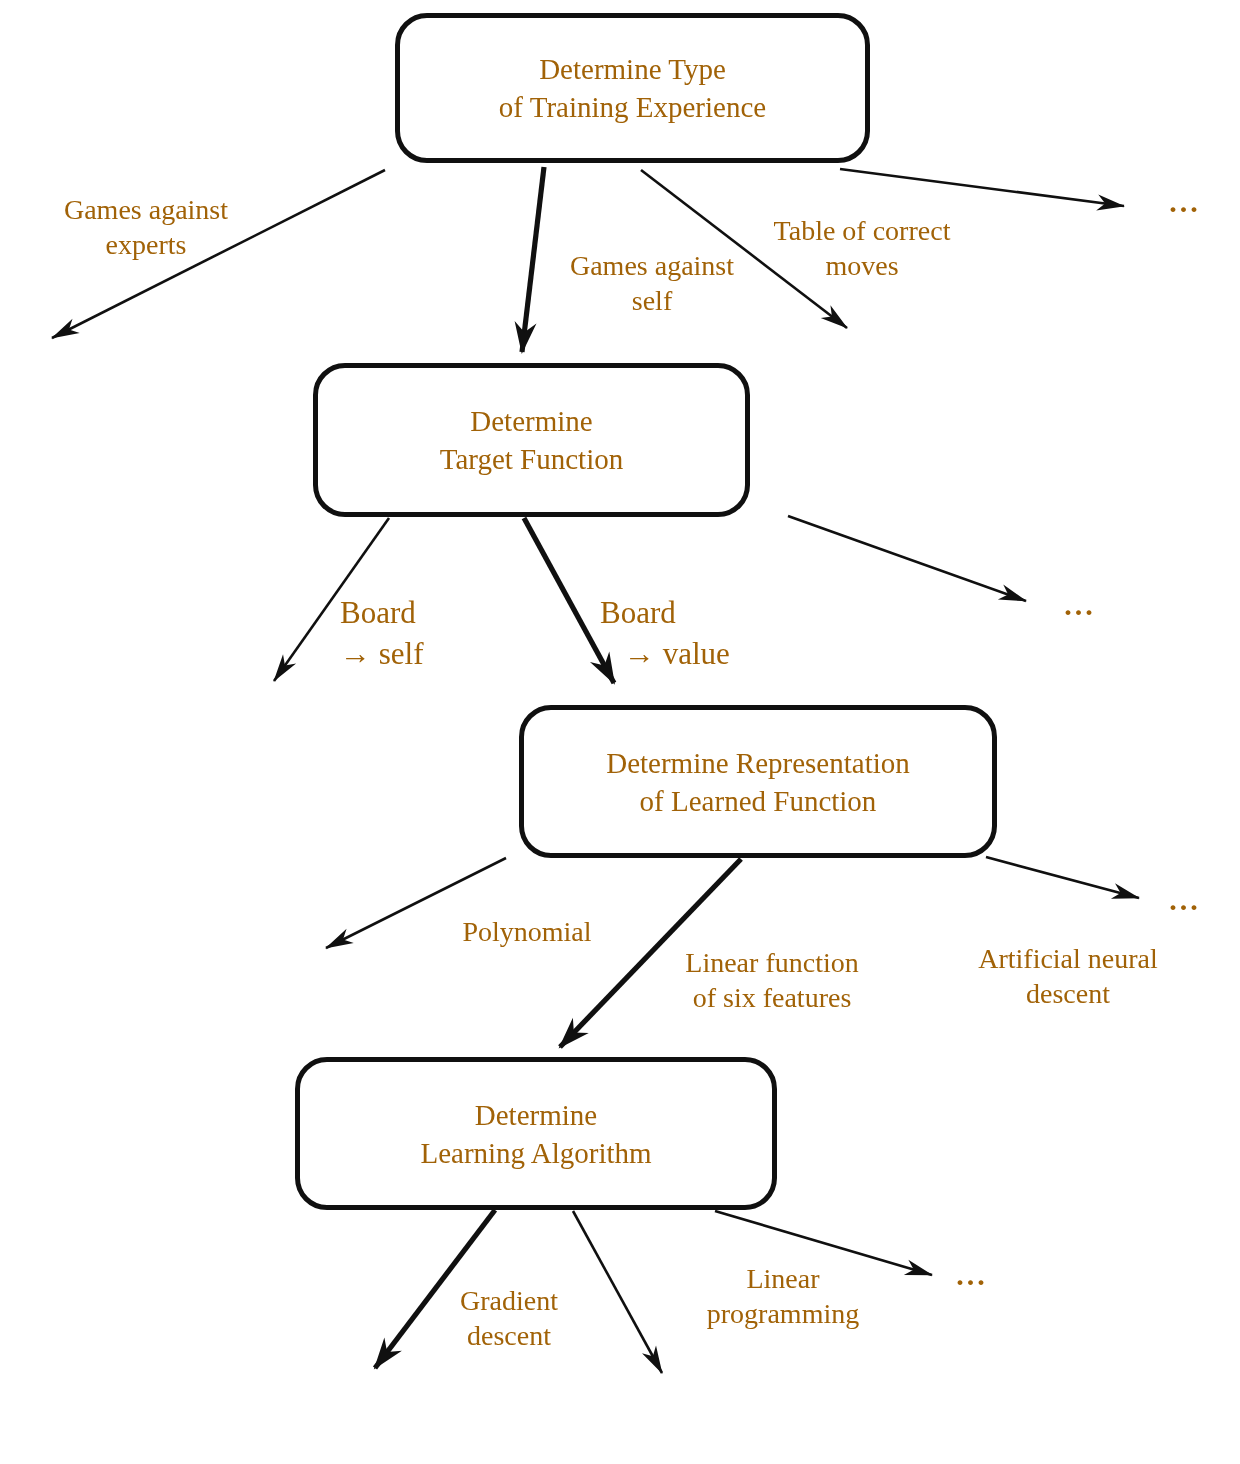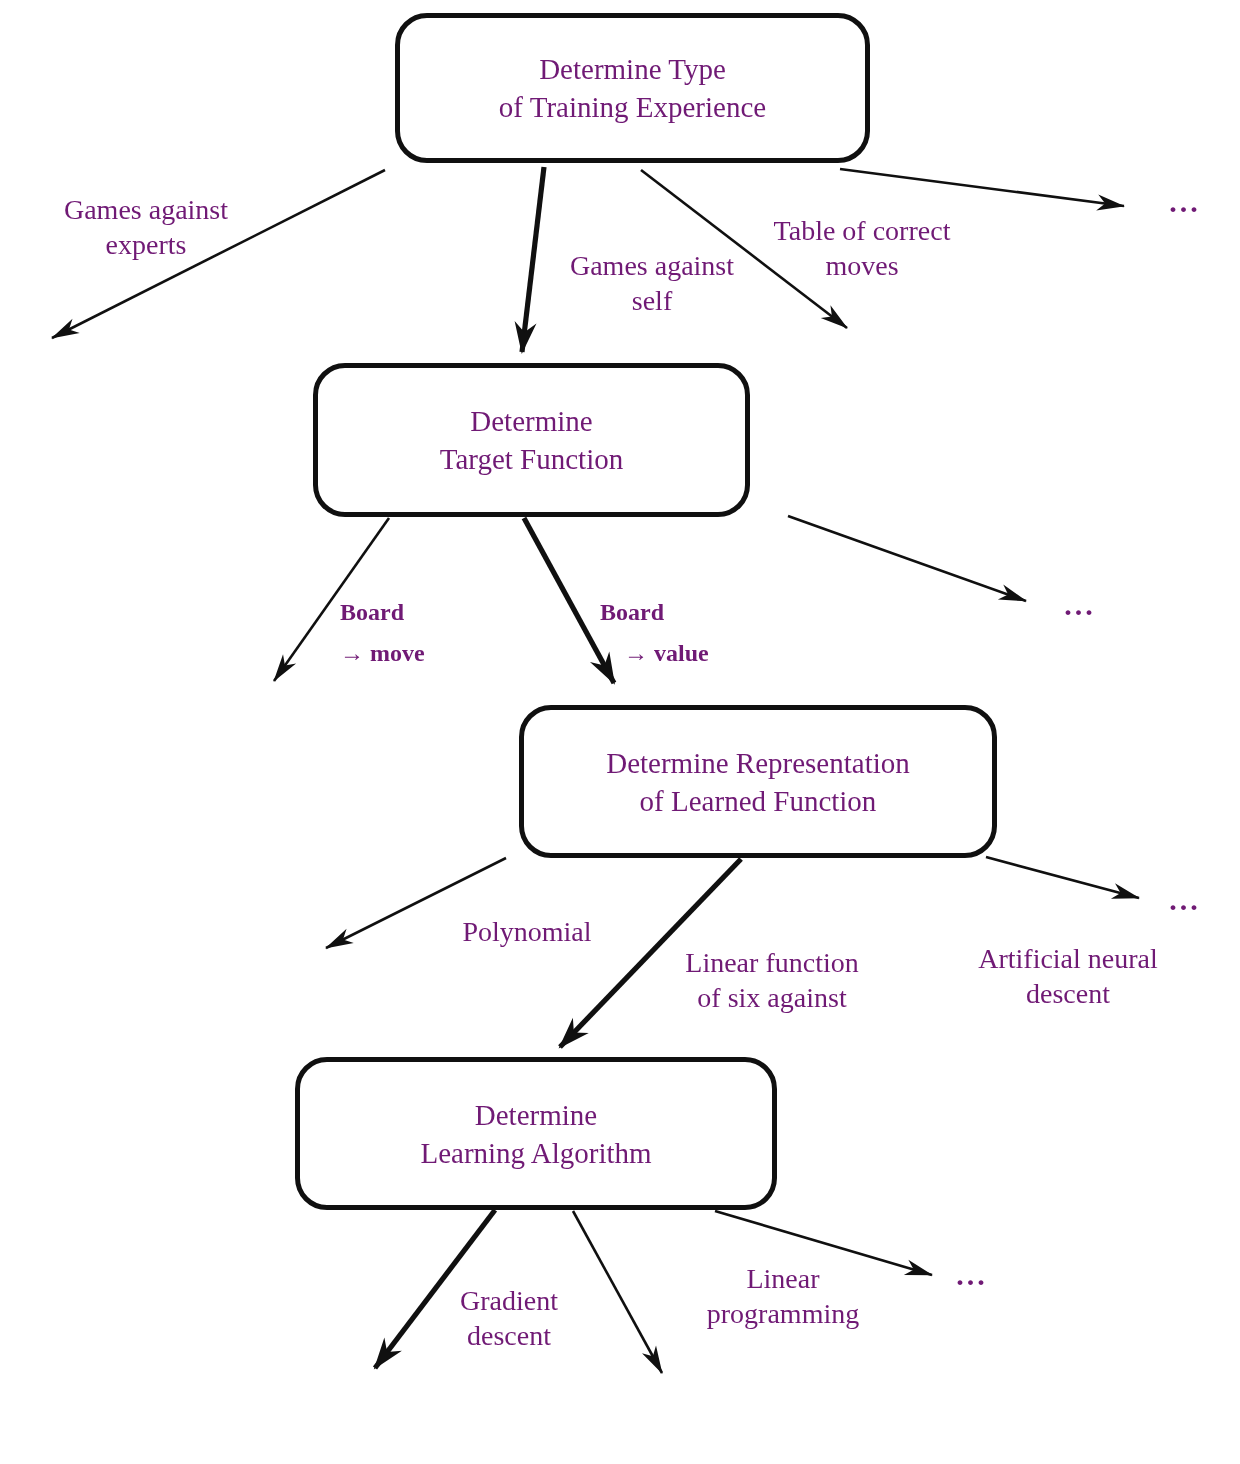--- a/index.html
+++ b/index.html
@@ -1,34 +1,34 @@
 <!DOCTYPE html>
 <html><head>
 <meta charset="utf-8">
 <style>
   html,body{margin:0;padding:0;background:#ffffff;}
   .canvas{
     position:relative;width:1240px;height:1464px;background:#ffffff;overflow:hidden;
-    font-family:"Liberation Serif","DejaVu Serif",serif;color:#701a75;
+    font-family:"Liberation Serif","DejaVu Serif",serif;color:#a16207;
   }
   .edges{position:absolute;left:0;top:0;width:1240px;height:1464px;}
   .edges line.thin{stroke:#101010;stroke-width:2.6px;}
   .edges line.bold{stroke:#101010;stroke-width:5.2px;}
   .node{
     position:absolute;box-sizing:border-box;border:5px solid #101010;border-radius:32px;
     display:flex;flex-direction:column;align-items:center;justify-content:center;
     font-size:29px;line-height:38px;text-align:center;background:#ffffff;
   }
   .node.rect{border-radius:0;border-width:6px;font-size:31px;}
   .lbl{
     position:absolute;transform:translate(-50%,-50%);text-align:center;
     font-size:28px;line-height:35px;white-space:nowrap;
   }
   .lbl-left{
-    position:absolute;text-align:left;font-size:24px;line-height:41px;white-space:nowrap;font-weight:bold;
+    position:absolute;text-align:left;font-size:31px;line-height:41px;white-space:nowrap;
   }
   .lbl-left .ind{padding-left:24px;}
   .dots{
     position:absolute;transform:translate(-50%,-50%);font-size:30px;font-weight:bold;
     letter-spacing:3px;white-space:nowrap;
   }
 </style>
 </head>
 <body>
 
@@ -92,34 +92,34 @@
     <div>self</div>
   </div>
   <div class="lbl" style="left:862px;top:248px;text-align:center;">
     <div>Table of correct</div>
     <div>moves</div>
   </div>
   <div class="dots" style="left:1185px;top:202px;">...</div>
 
   <div class="lbl-left" style="left:340px;top:592px;">
     <div>Board</div>
-    <div>→ move</div>
+    <div>→ self</div>
   </div>
   <div class="lbl-left" style="left:600px;top:592px;">
     <div>Board</div>
     <div class="ind">→ value</div>
   </div>
   <div class="dots" style="left:1080px;top:605px;">...</div>
 
   <div class="lbl" style="left:527px;top:931px;">
     <div>Polynomial</div>
   </div>
   <div class="lbl" style="left:772px;top:980px;">
     <div>Linear function</div>
-    <div>of six against</div>
+    <div>of six features</div>
   </div>
   <div class="lbl" style="left:1034px;top:976px;margin-left:34px;">
     <div>Artificial neural</div>
     <div>descent</div>
   </div>
   <div class="dots" style="left:1185px;top:900px;">...</div>
 
   <div class="lbl" style="left:509px;top:1318px;">
     <div>Gradient</div>
     <div>descent</div>

